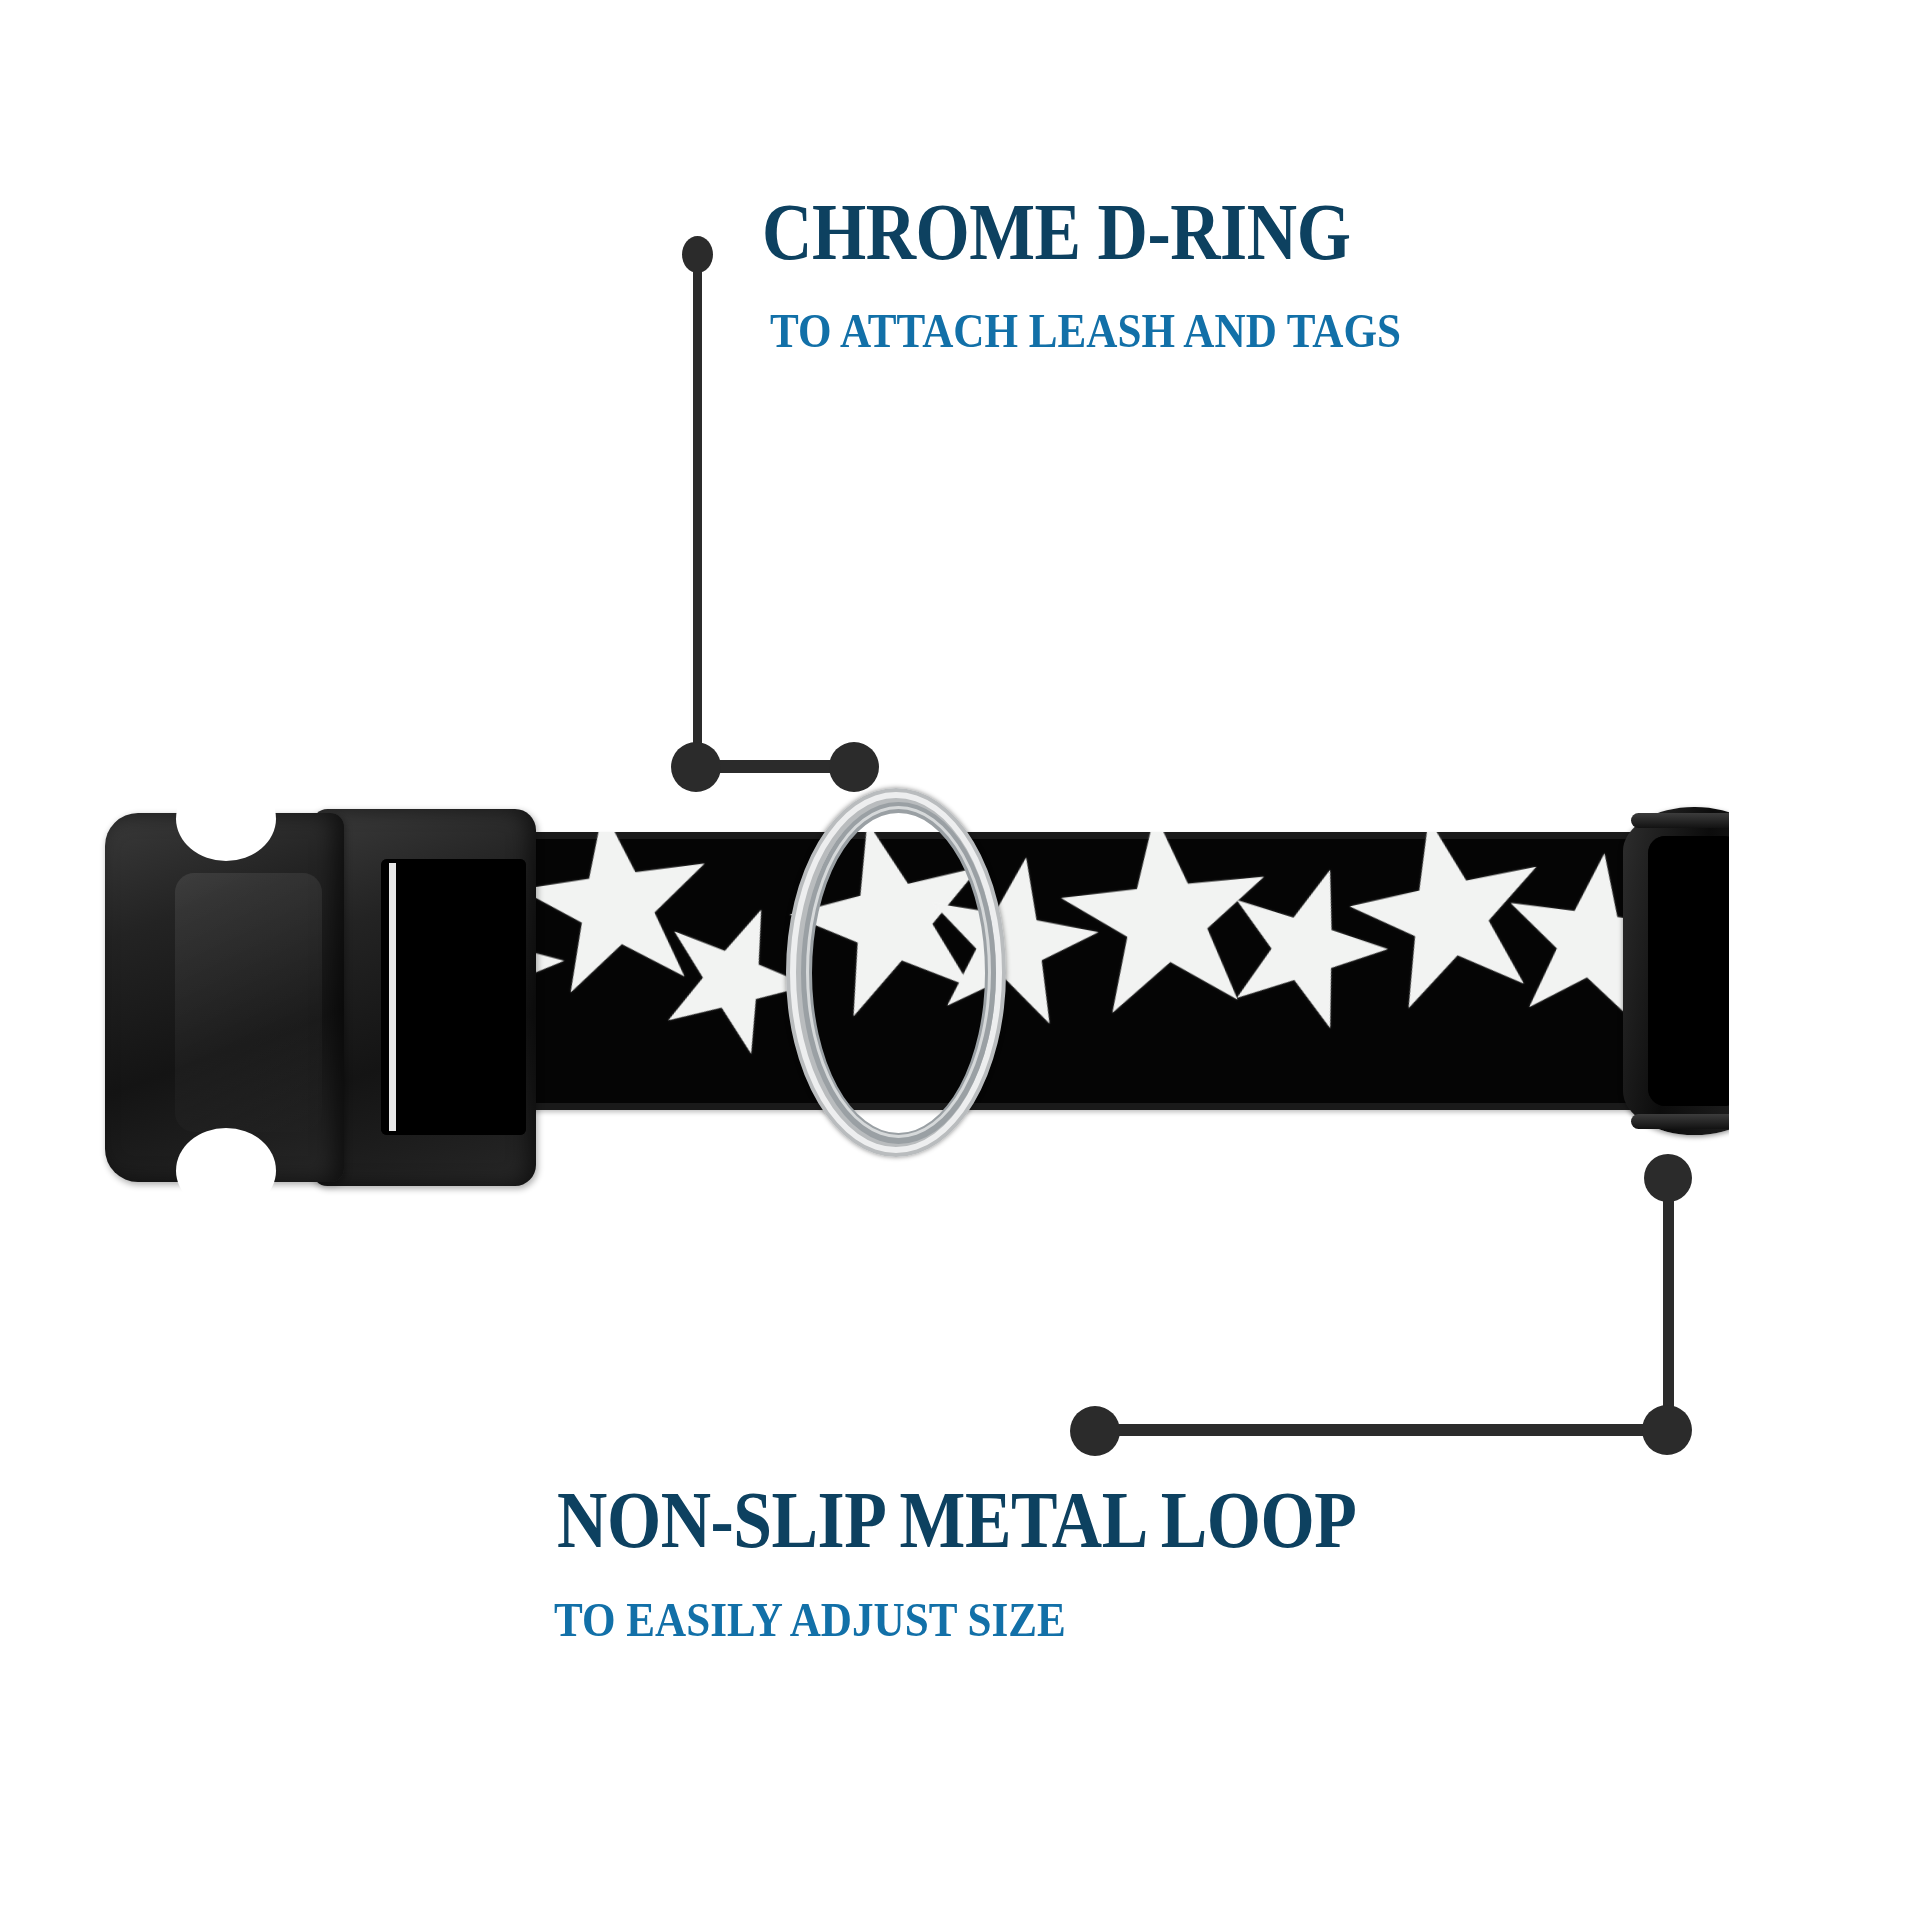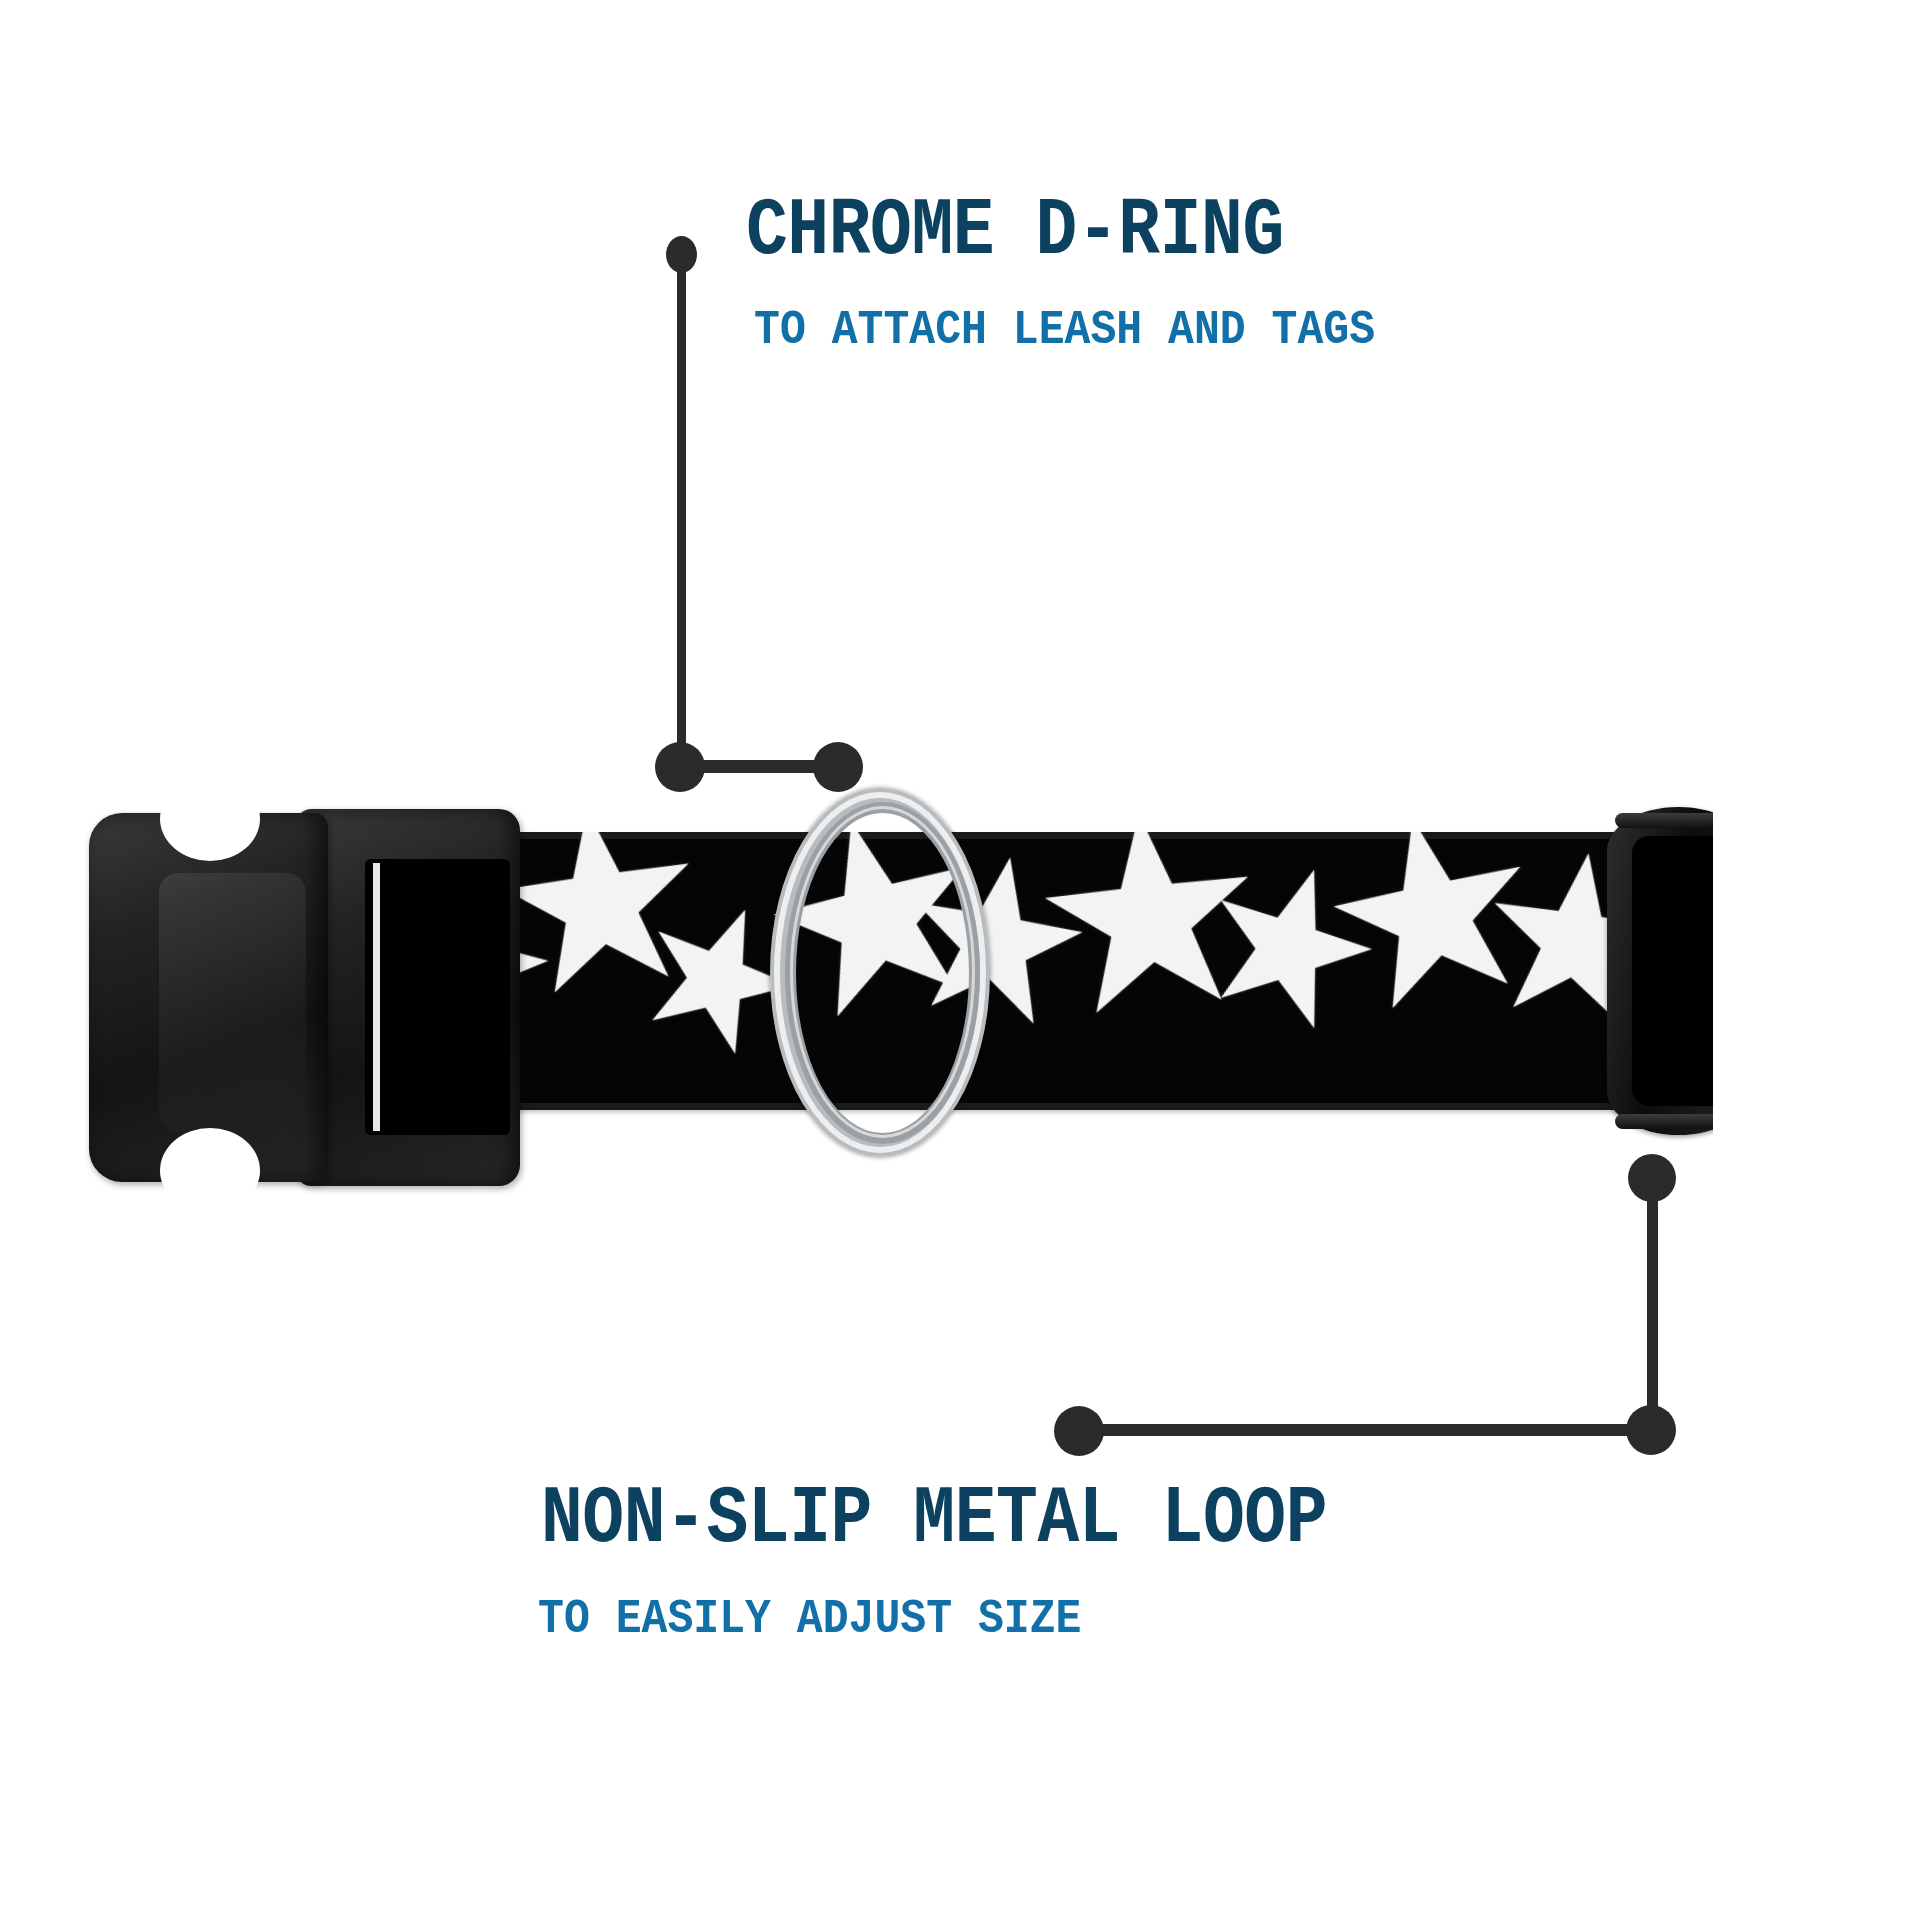--- a/index.html
+++ b/index.html
@@ -6,21 +6,22 @@
     margin: 0;
     padding: 0;
     background: #ffffff;
   }
   #stage {
     position: relative;
     width: 1713px;
     height: 1931px;
     background: #ffffff;
     overflow: hidden;
-    font-family: Liberation Mono, monospace;
+    font-family: Liberation Serif, serif;
+    margin-left: 16px;
   }
 
   
   .callout-title {
     position: absolute;
     font-weight: bold;
     font-stretch: condensed;
     color: #0d4160;
     letter-spacing: -0.5px;
     white-space: nowrap;

